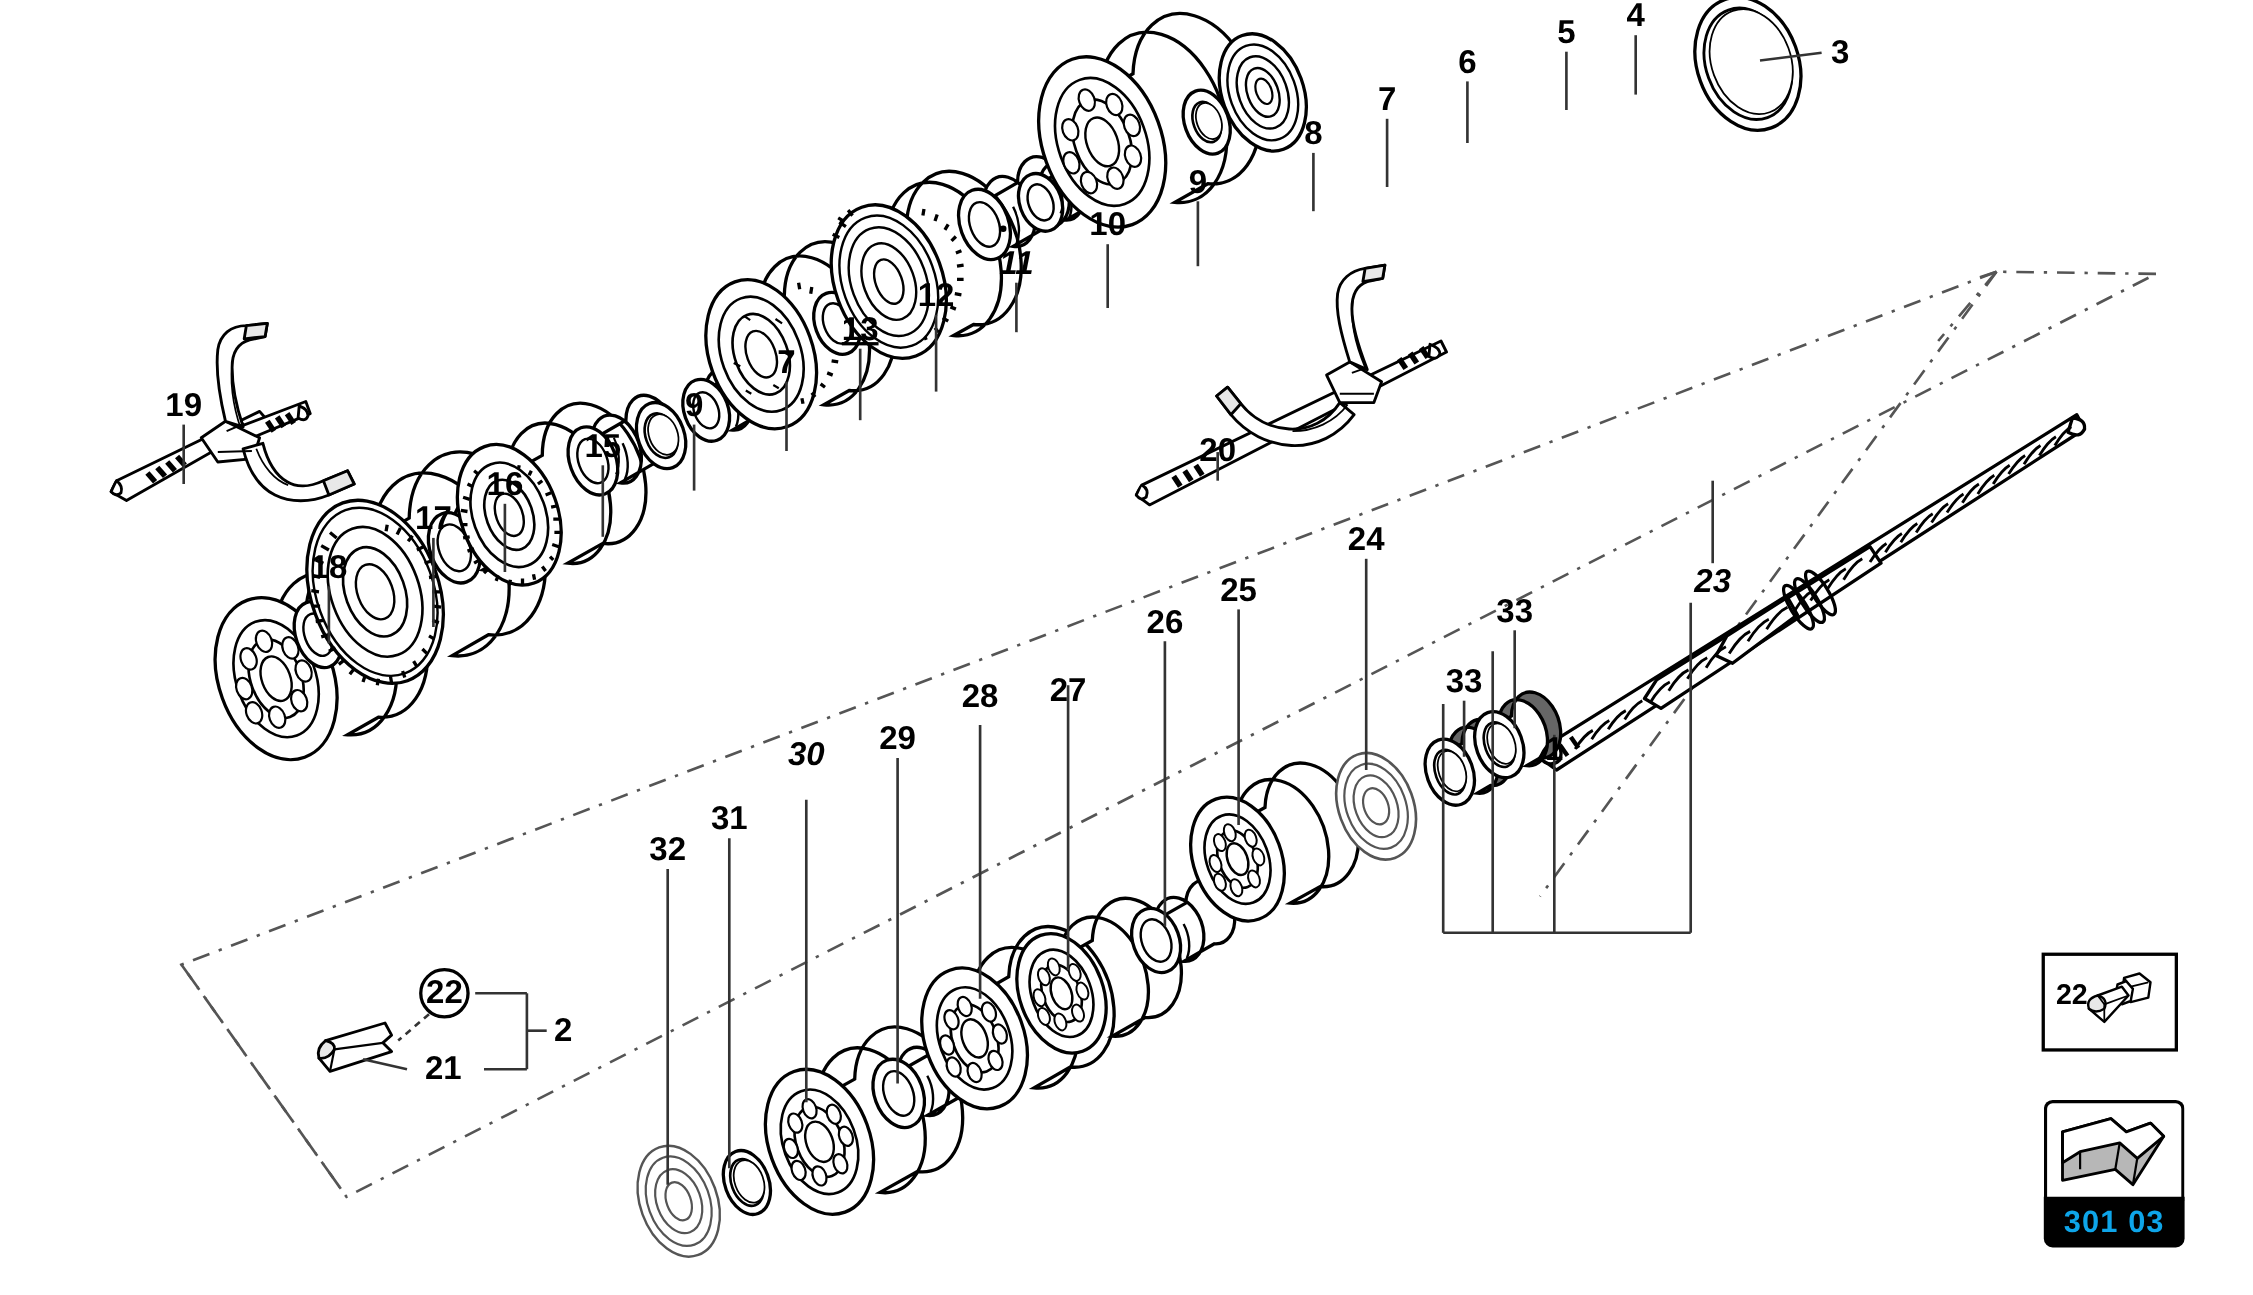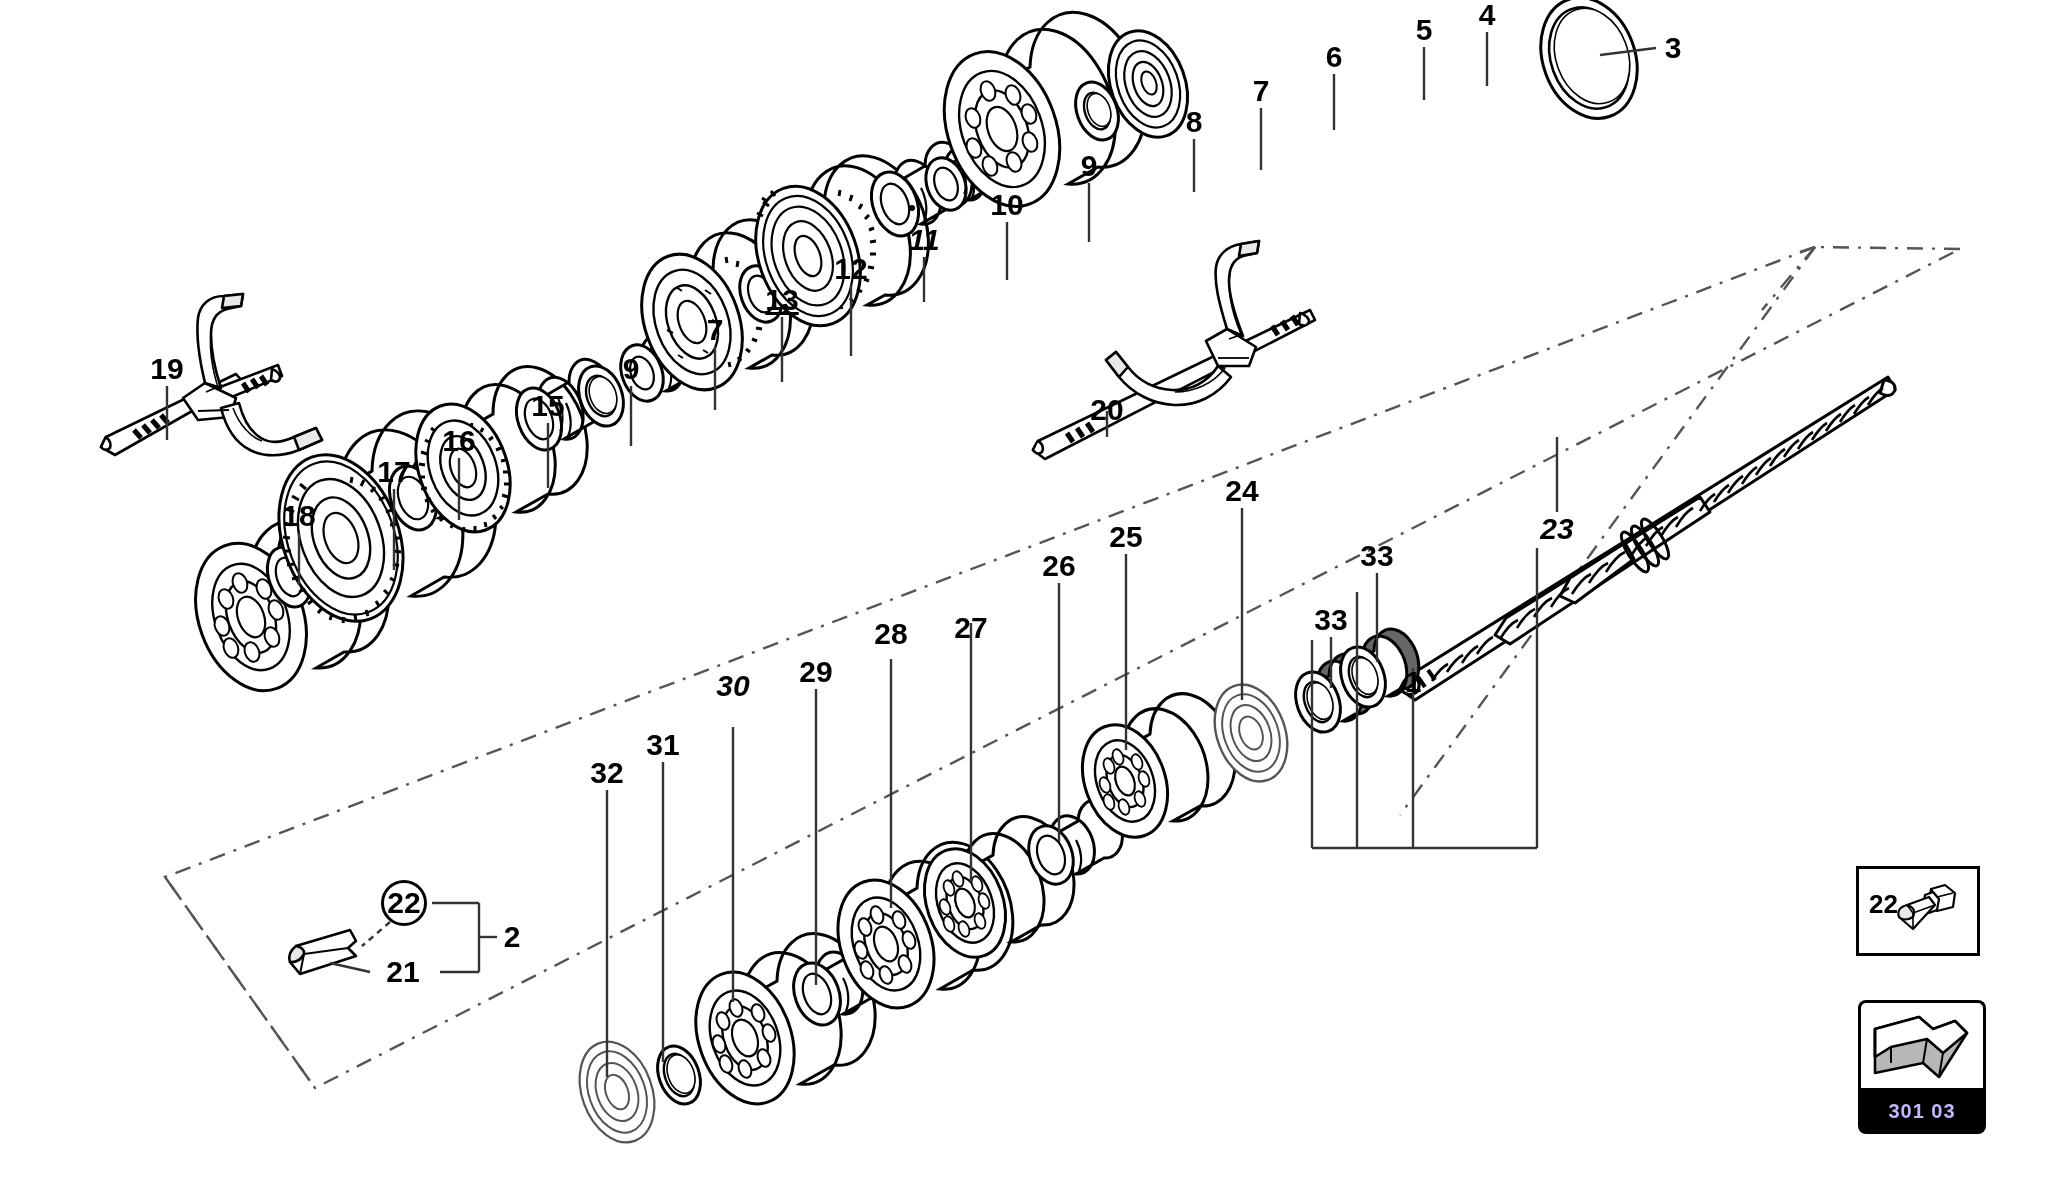--- a/index.html
+++ b/index.html
@@ -99,24 +99,24 @@
     top: 88px;
     width: 128px;
     height: 46px;
     background: #000000;
     border-radius: 0 0 8px 8px;
     display: flex;
     align-items: center;
     justify-content: center;
   }
   #ref-badge .num-box span {
-    color: #c4b5fd;
+    color: #0ea5e9;
     font-family: "Liberation Sans", sans-serif;
     font-weight: bold;
-    font-size: 20px;
+    font-size: 28px;
     letter-spacing: 1px;
   }
 </style>
 </head>
 <body>
 
 <div id="stage">
 
   <svg class="layer" viewBox="0 0 2048 1177">
     <defs>

